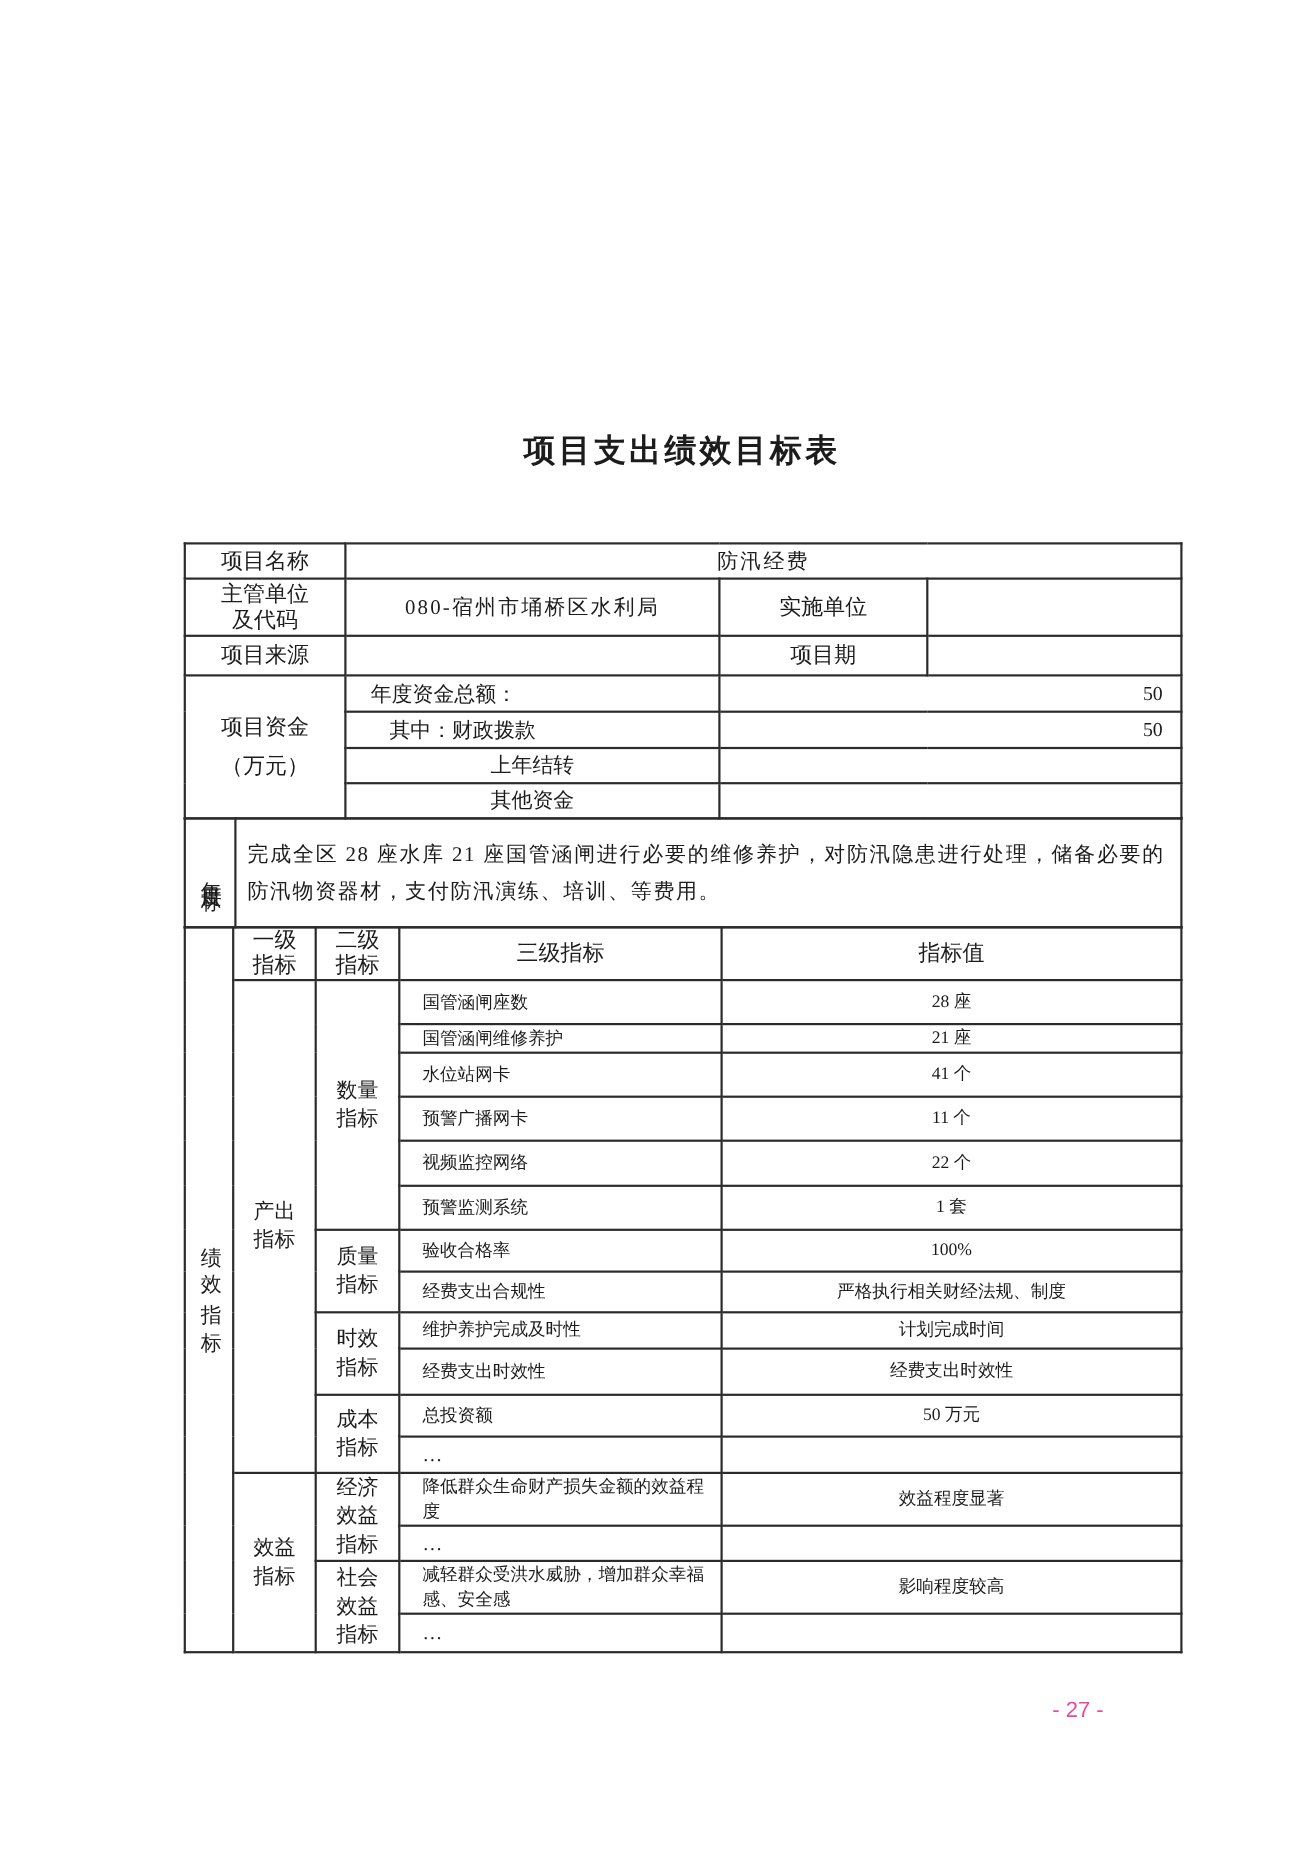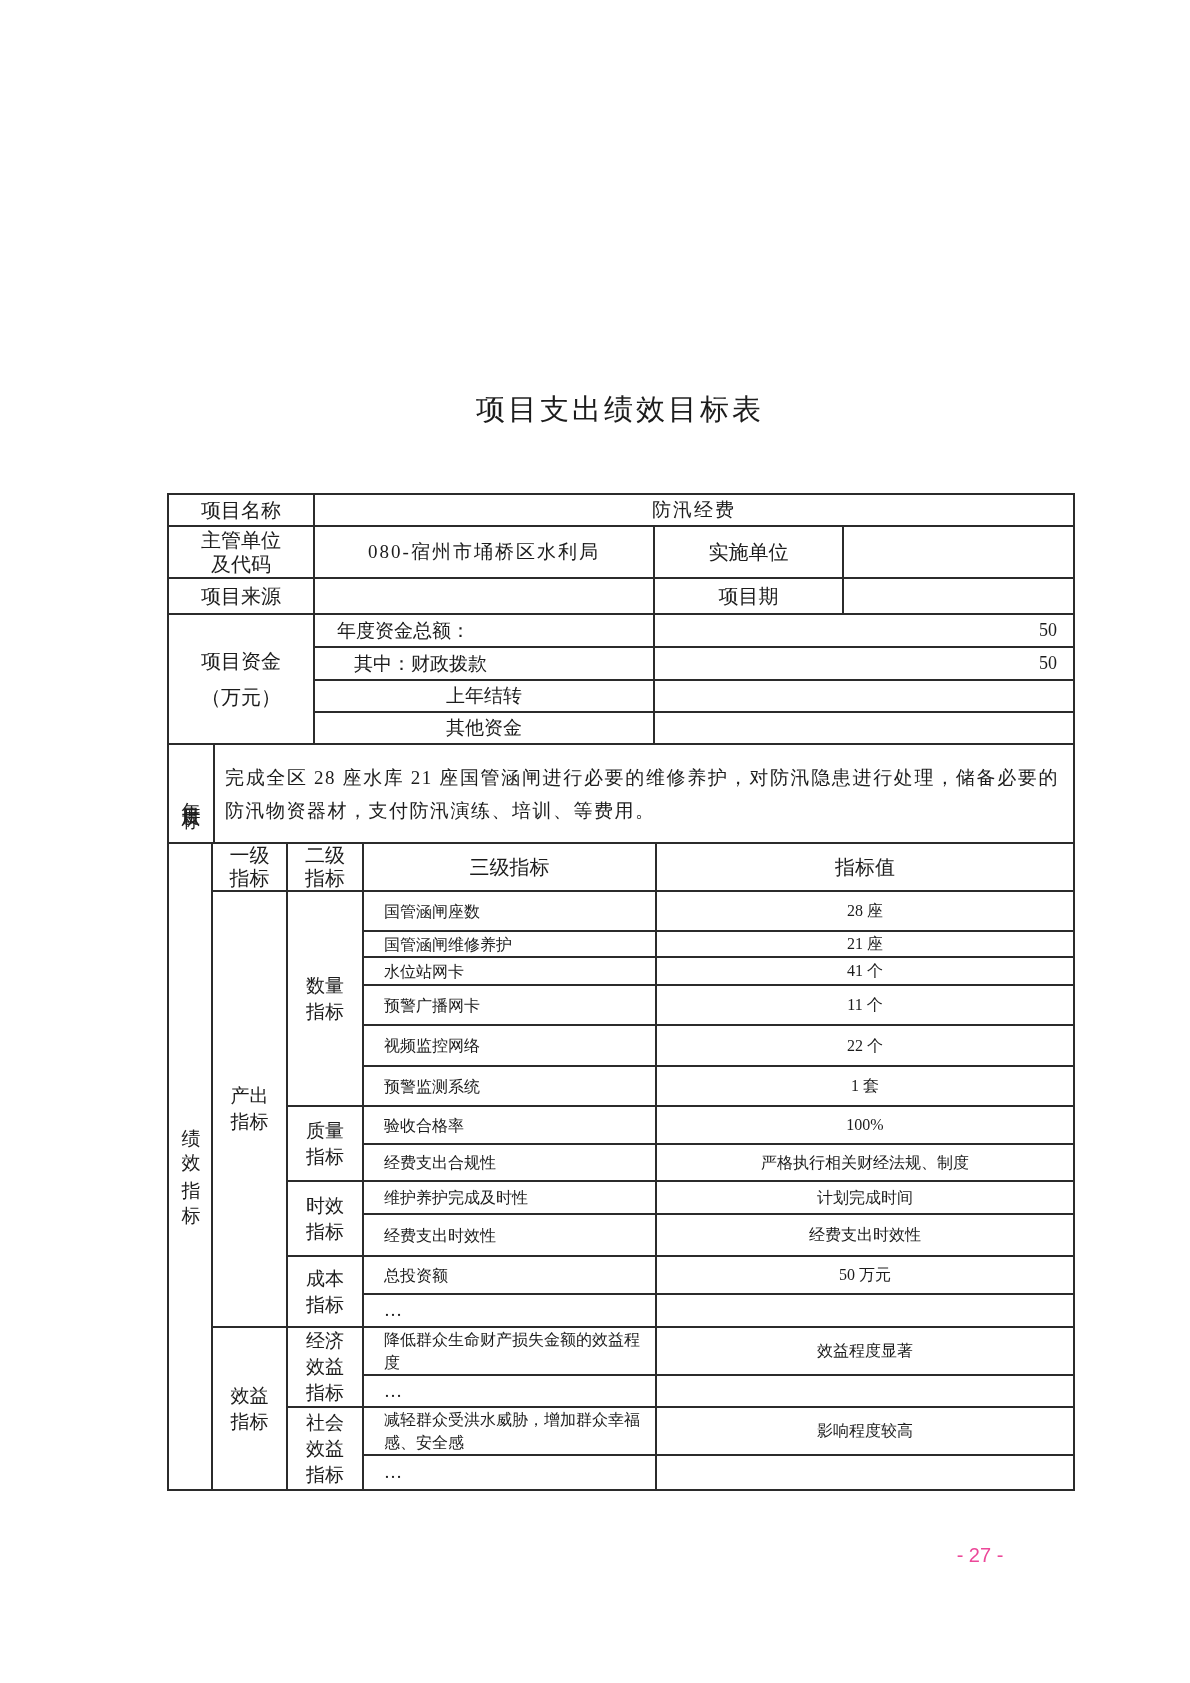--- a/index.html
+++ b/index.html
@@ -3,21 +3,21 @@
 <meta charset="utf-8">
 <style>
   html,body{margin:0;padding:0;background:#ffffff;}
   .page{
     position:relative;width:1190px;height:1683px;background:#ffffff;
     font-family:"Liberation Serif","DejaVu Serif",serif;color:#1c1c1c;
     overflow:hidden;
   }
   .doc-title{
     position:absolute;left:167px;top:390px;width:906px;text-align:center;
-    font-size:29px;font-weight:normal;letter-spacing:3px;
+    font-size:29px;font-weight:bold;letter-spacing:3px;
   }
   .doc-subtitle{
     position:absolute;left:167px;top:458px;width:906px;text-align:center;
     font-size:17px;letter-spacing:1px;
   }
   table{border-collapse:collapse;table-layout:fixed;position:absolute;left:167px;}
   td{border:2px solid #2b2b2b;overflow:hidden;padding:0;vertical-align:middle;}
   .pre{white-space:pre-line;}
   
   #tableA{top:493px;width:906px;}
@@ -142,21 +142,21 @@
 指标</td>
       <td rowspan="6" class="l2 pre">数量
 指标</td>
       <td class="ind">国管涵闸座数</td>
       <td class="indval">28 座</td>
     </tr>
     <tr style="height:26px">
       <td class="ind">国管涵闸维修养护</td>
       <td class="indval">21 座</td>
     </tr>
-    <tr style="height:28px">
+    <tr style="height:40px">
       <td class="ind">水位站网卡</td>
       <td class="indval">41 个</td>
     </tr>
     <tr style="height:40px">
       <td class="ind">预警广播网卡</td>
       <td class="indval">11 个</td>
     </tr>
     <tr style="height:41px">
       <td class="ind">视频监控网络</td>
       <td class="indval">22 个</td>

